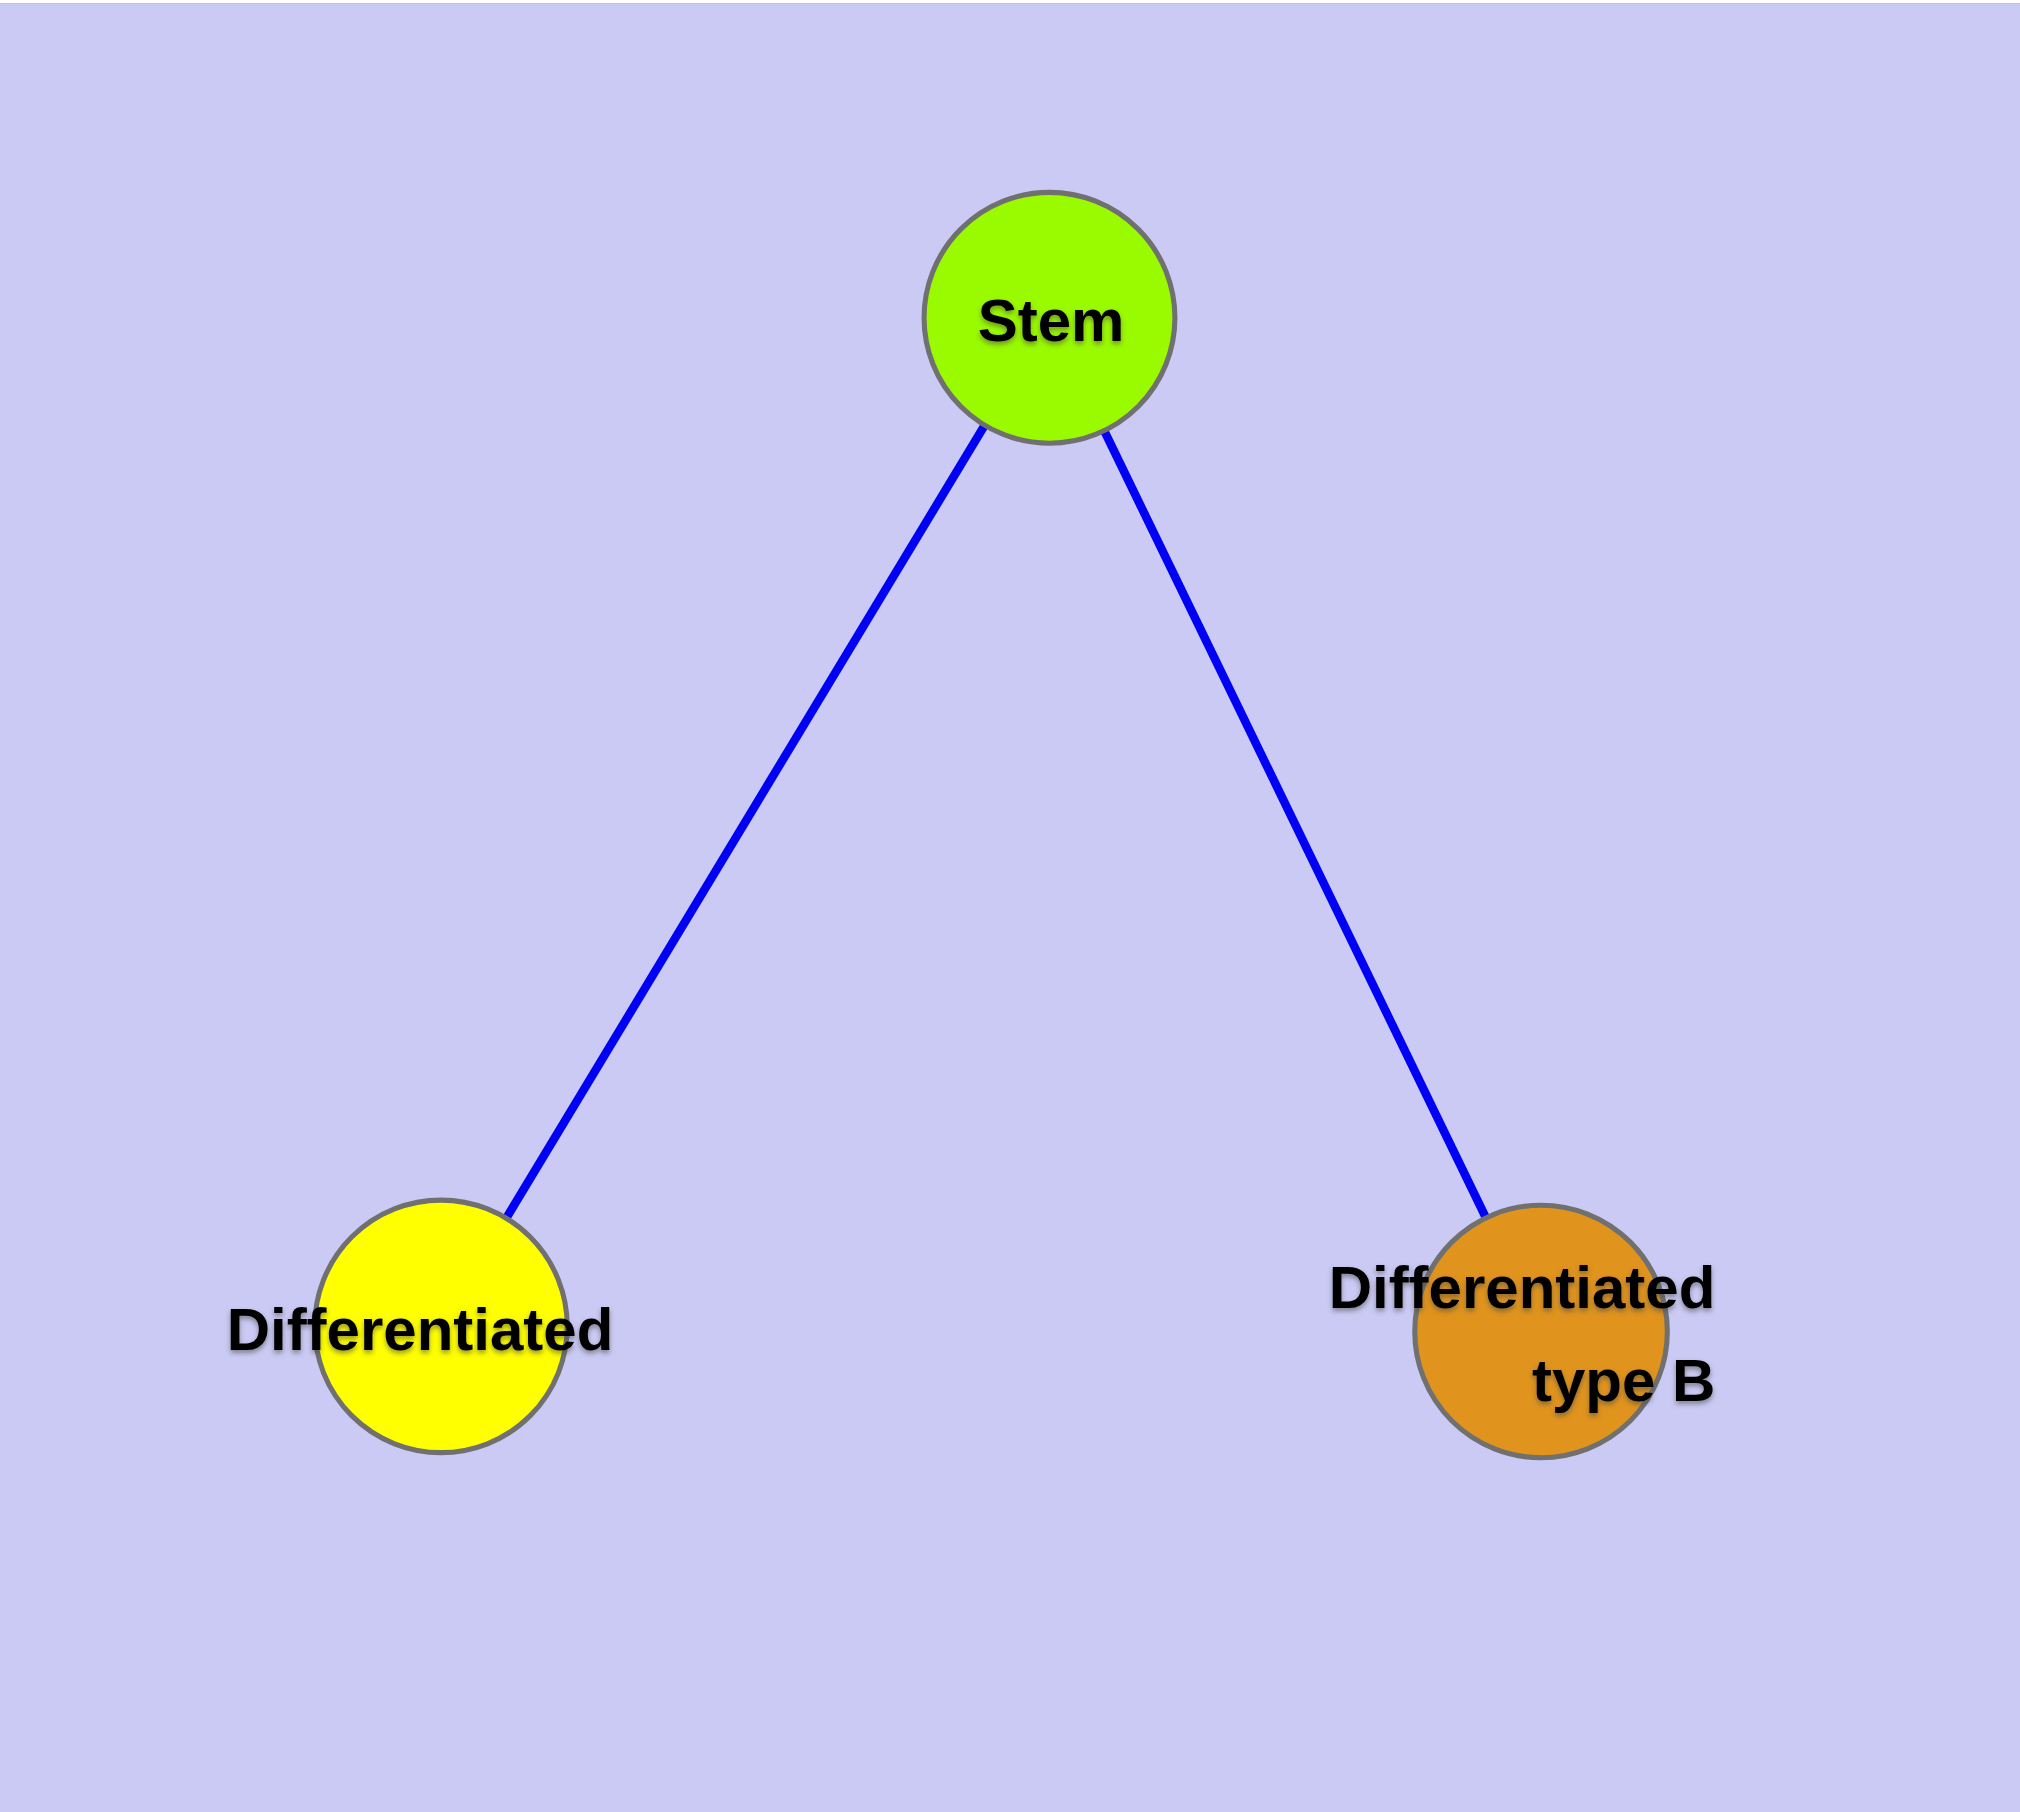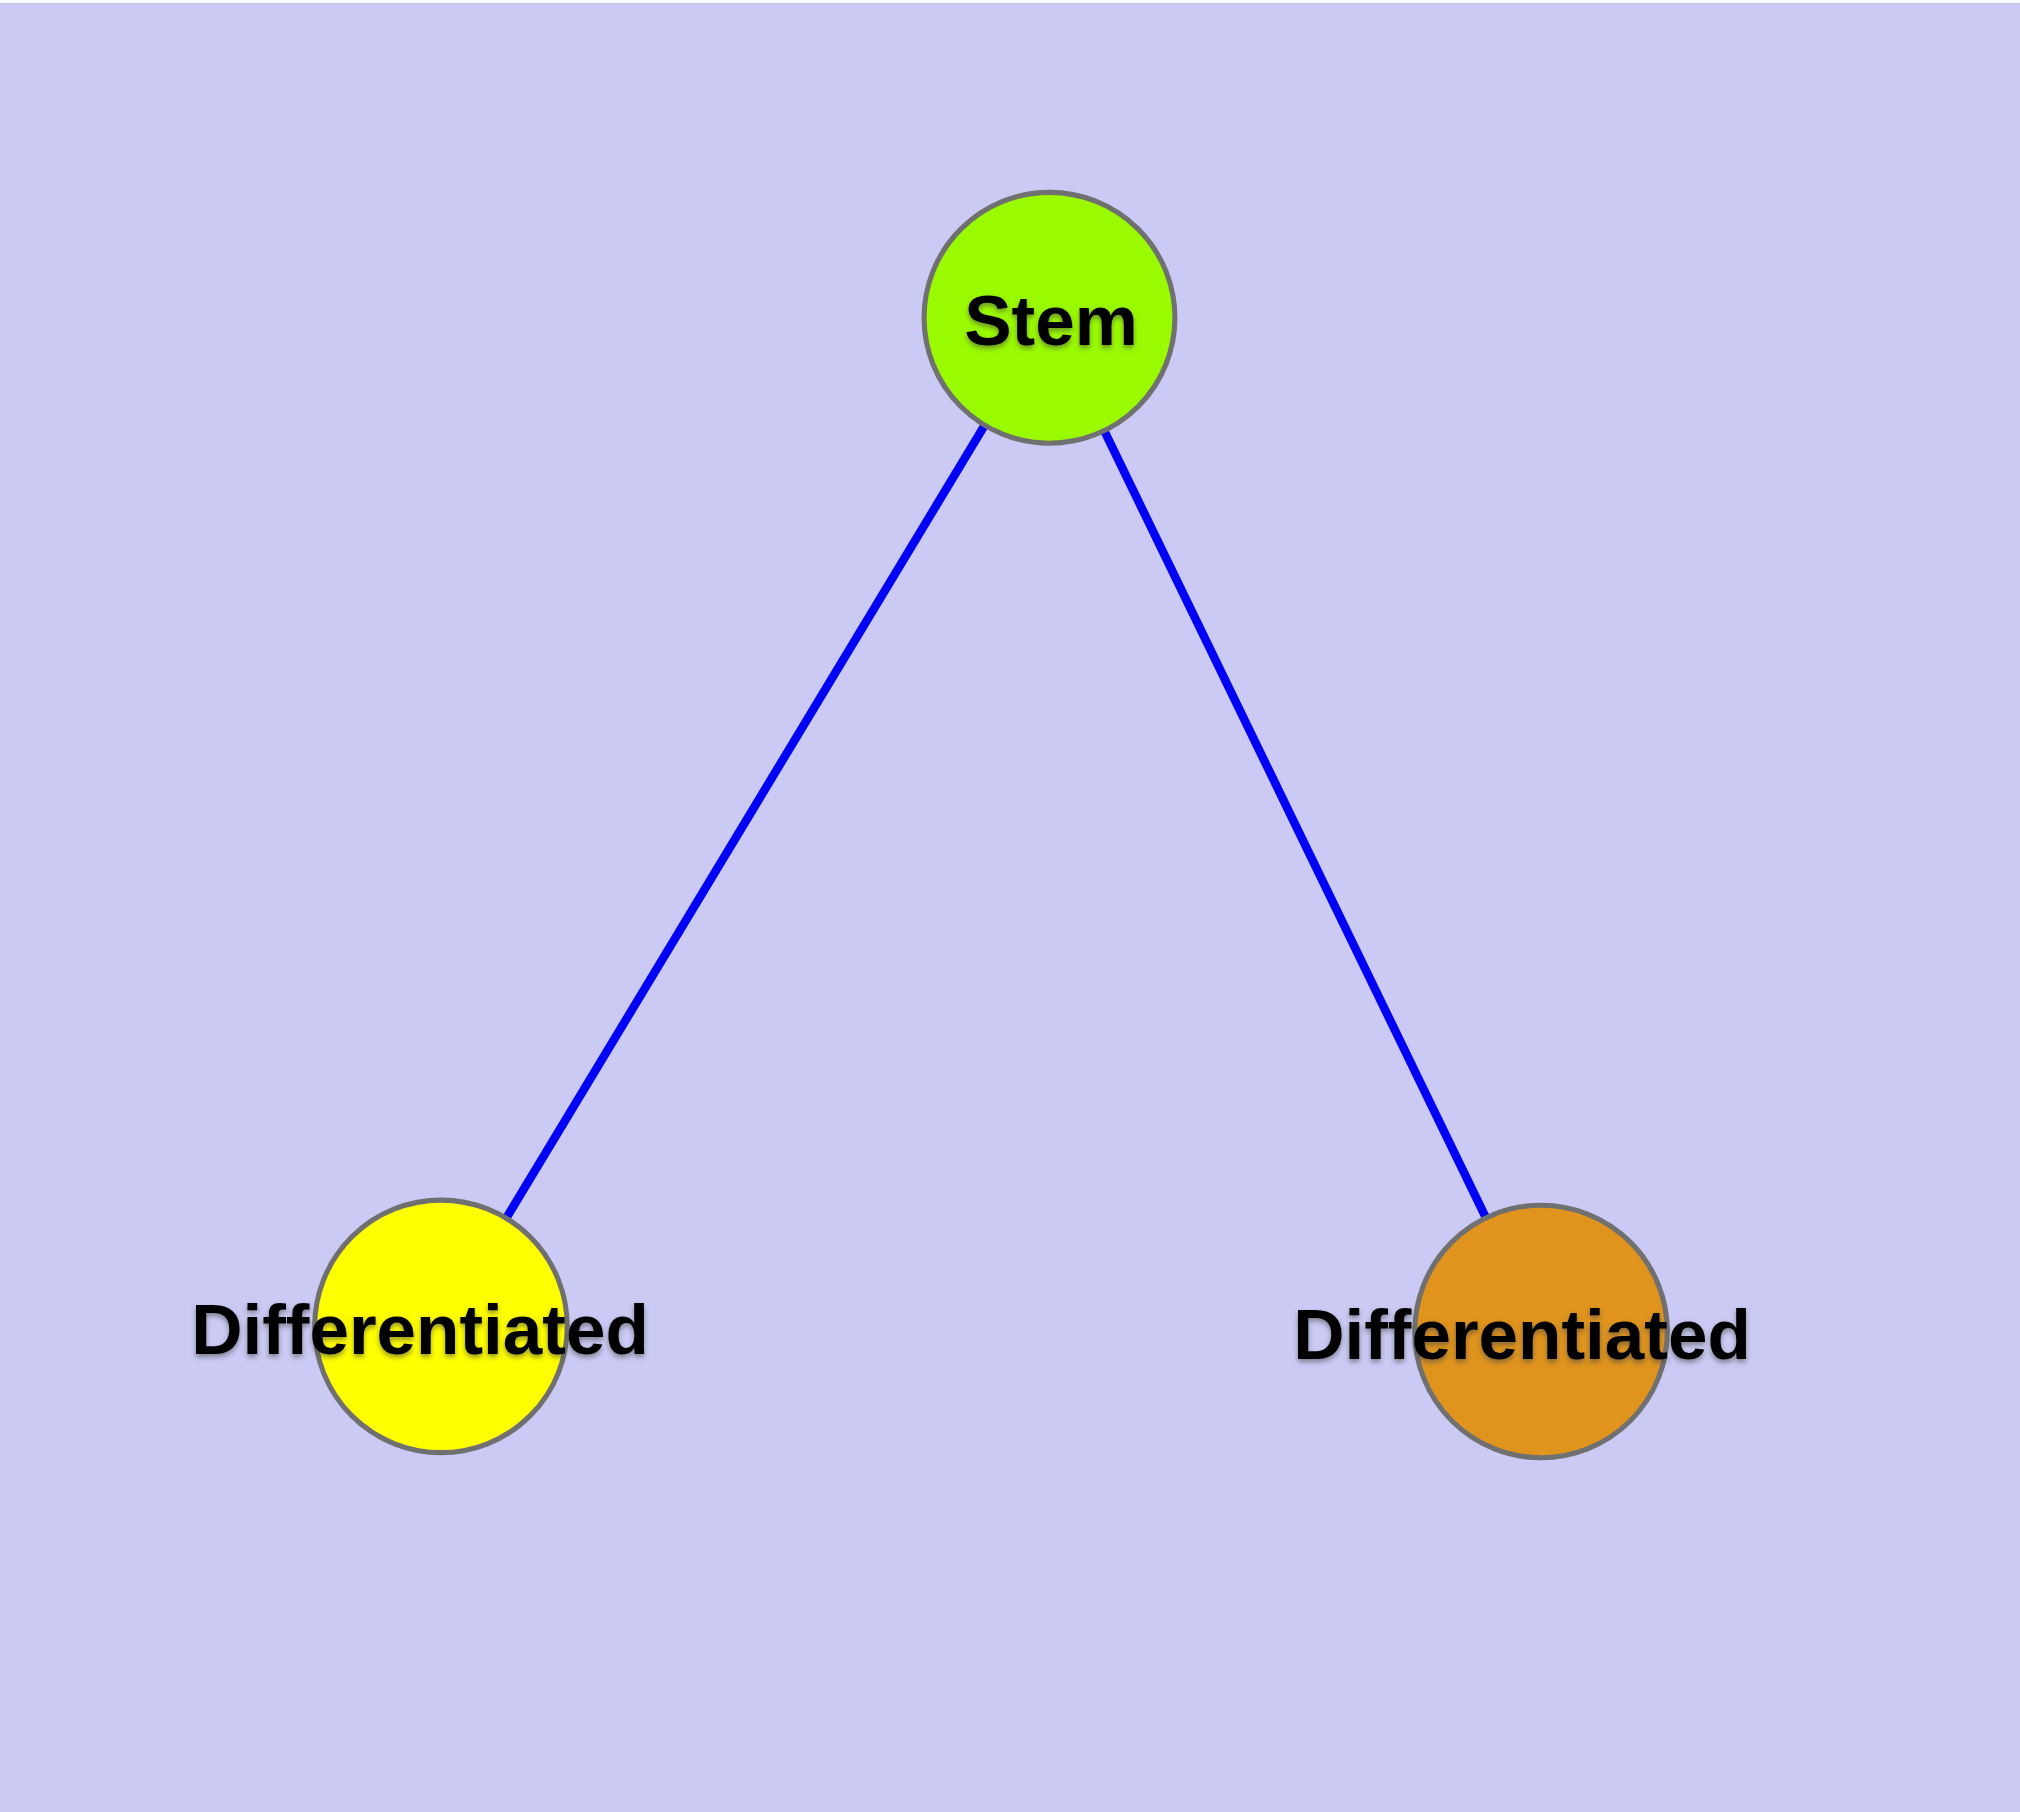--- a/index.html
+++ b/index.html
@@ -33,21 +33,21 @@
   }
   svg.graph circle {
     stroke: #707070;
     stroke-width: 6px;
   }
   .node-label {
     position: absolute;
     transform: translate(-50%, -50%);
     color: #000000;
     font-weight: bold;
-    font-size: 71px;
+    font-size: 60px;
     line-height: 93px;
     text-align: right;
     white-space: nowrap;
     text-shadow: 0px 3.4px 5.1px rgba(70, 70, 70, 0.55);
   }
   .label-stem   { left: 1051px; top: 320px;  }
   .label-type-a { left: 420px;  top: 1329px; }
   .label-type-b { left: 1522px; top: 1334px; }
 </style>
 </head>
@@ -66,16 +66,17 @@
   </svg>
 
   <div class="node-label label-stem">Stem</div>
 
   <div class="node-label label-type-a">
     <div>Differentiated</div>
   </div>
 
   <div class="node-label label-type-b">
     <div>Differentiated</div>
+    <div>type B</div>
   </div>
 
 </div>
 
 
 </body></html>

